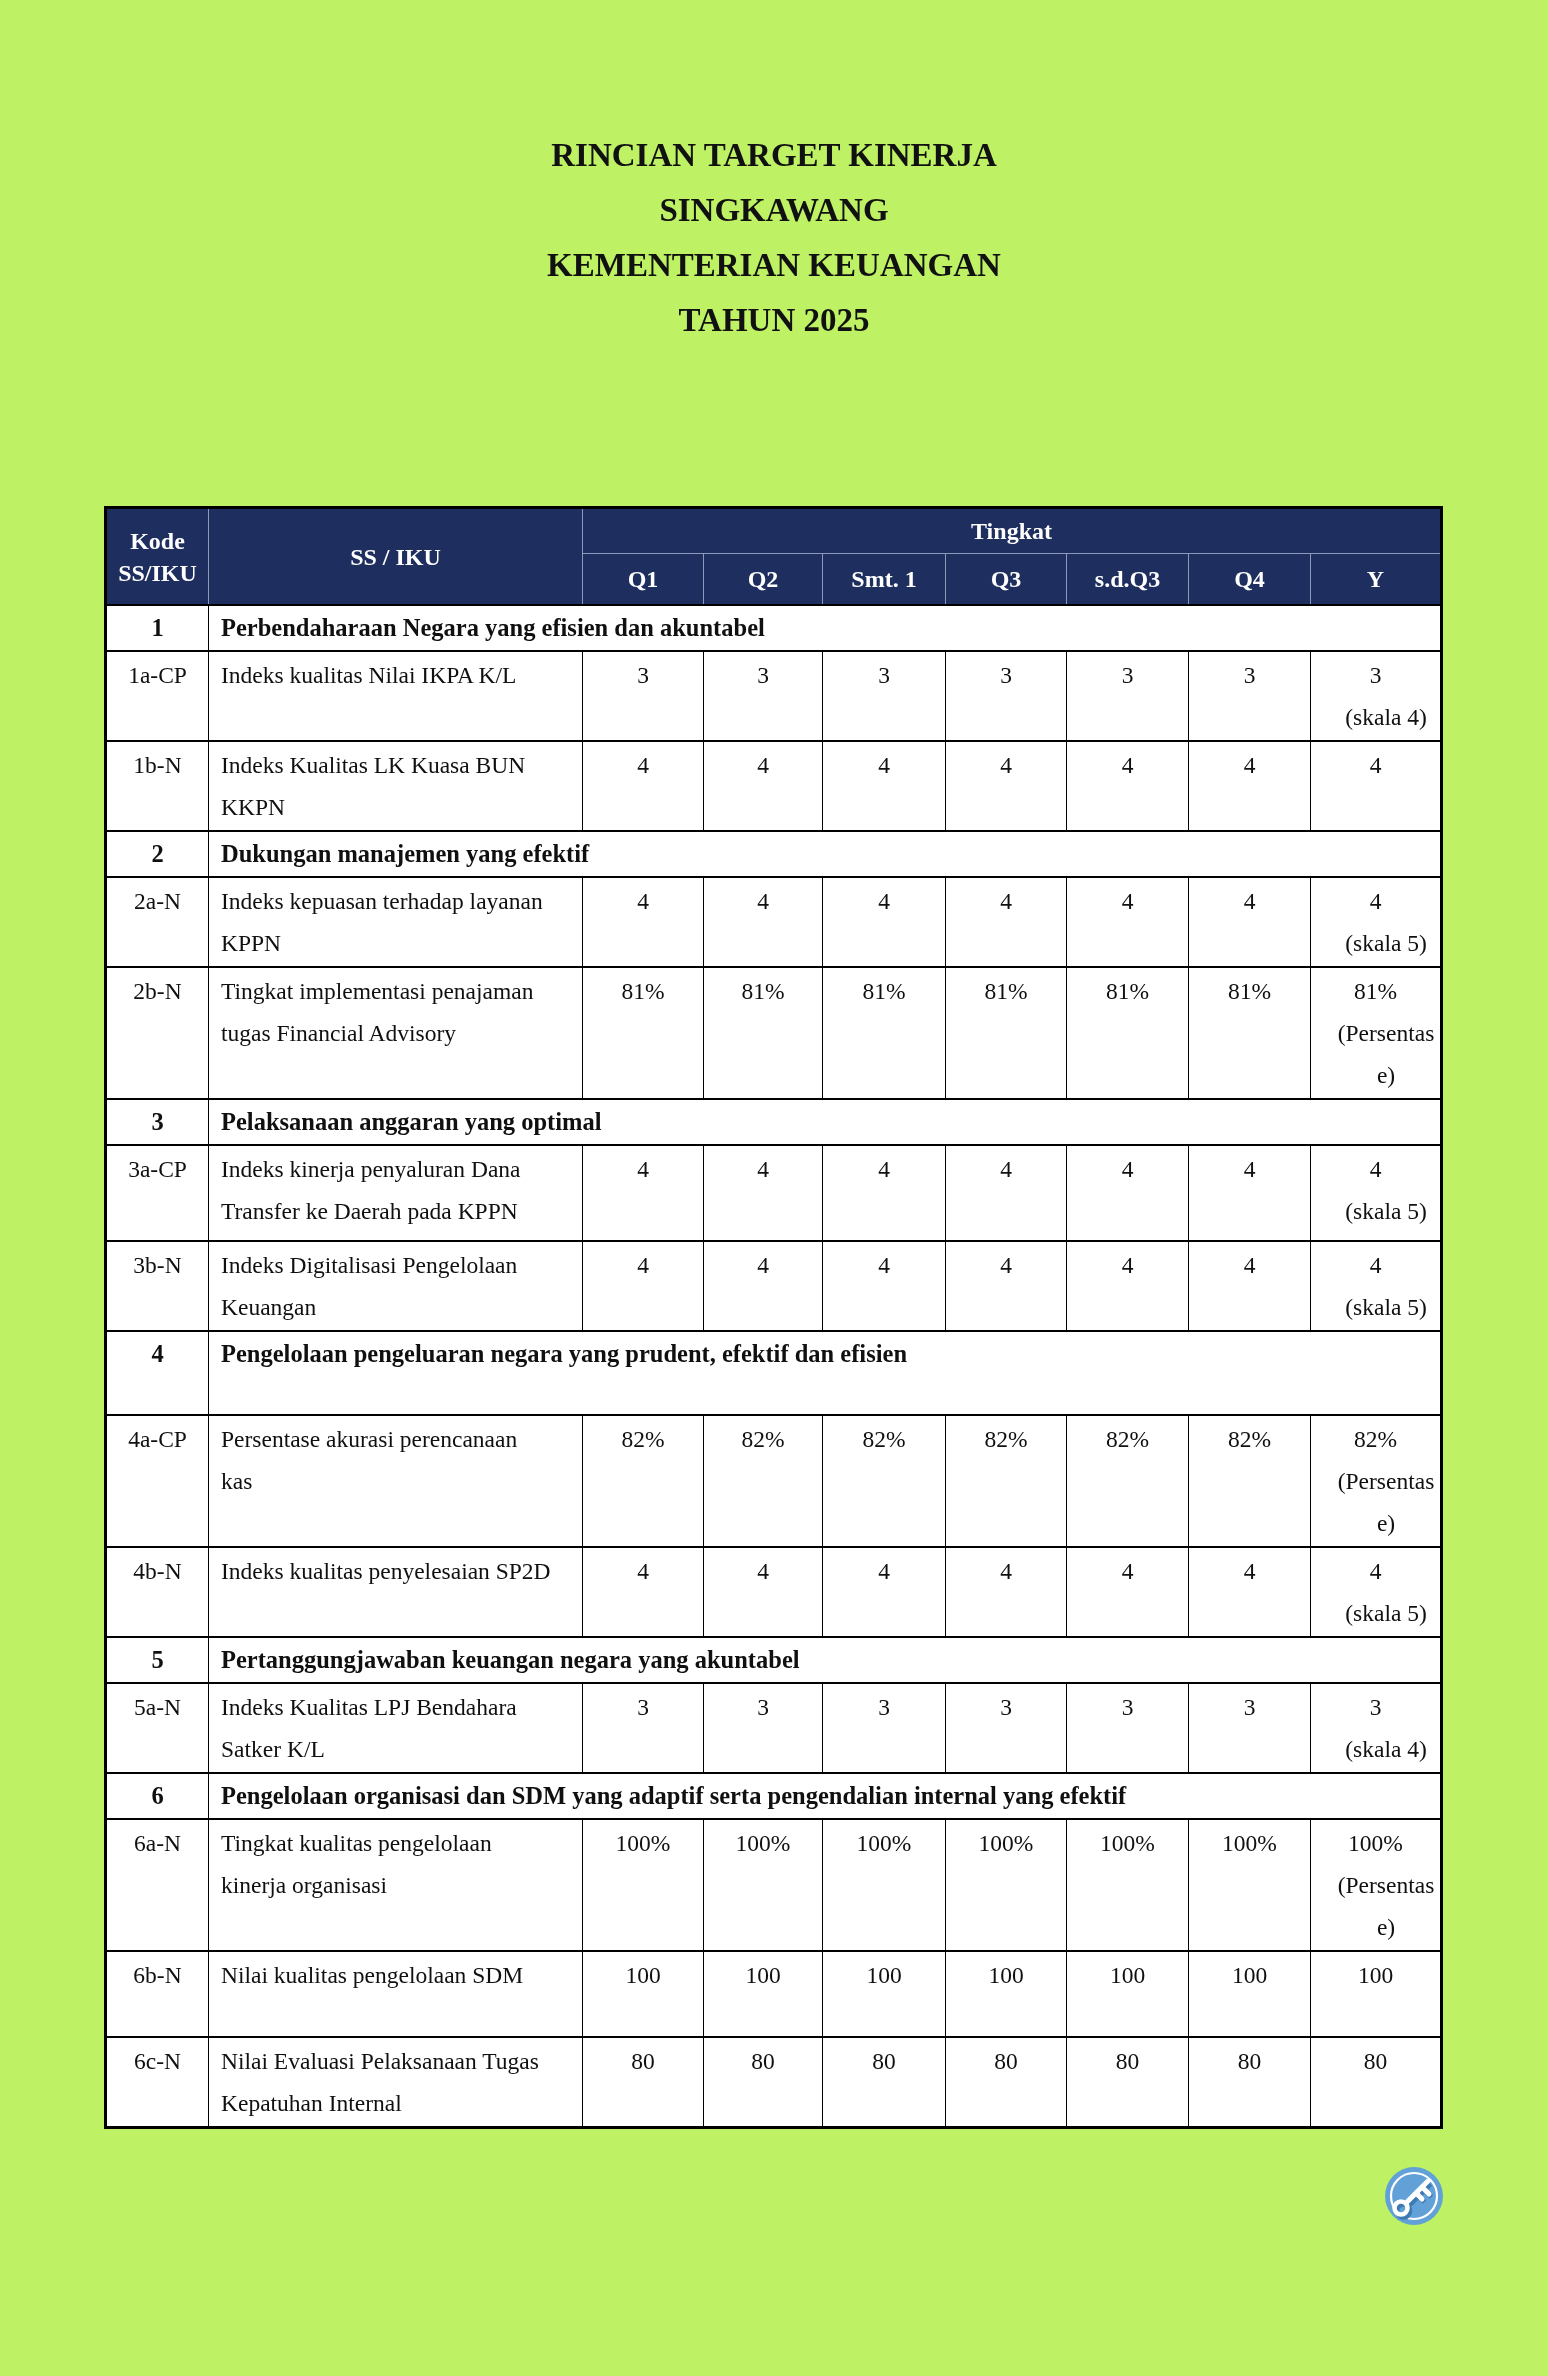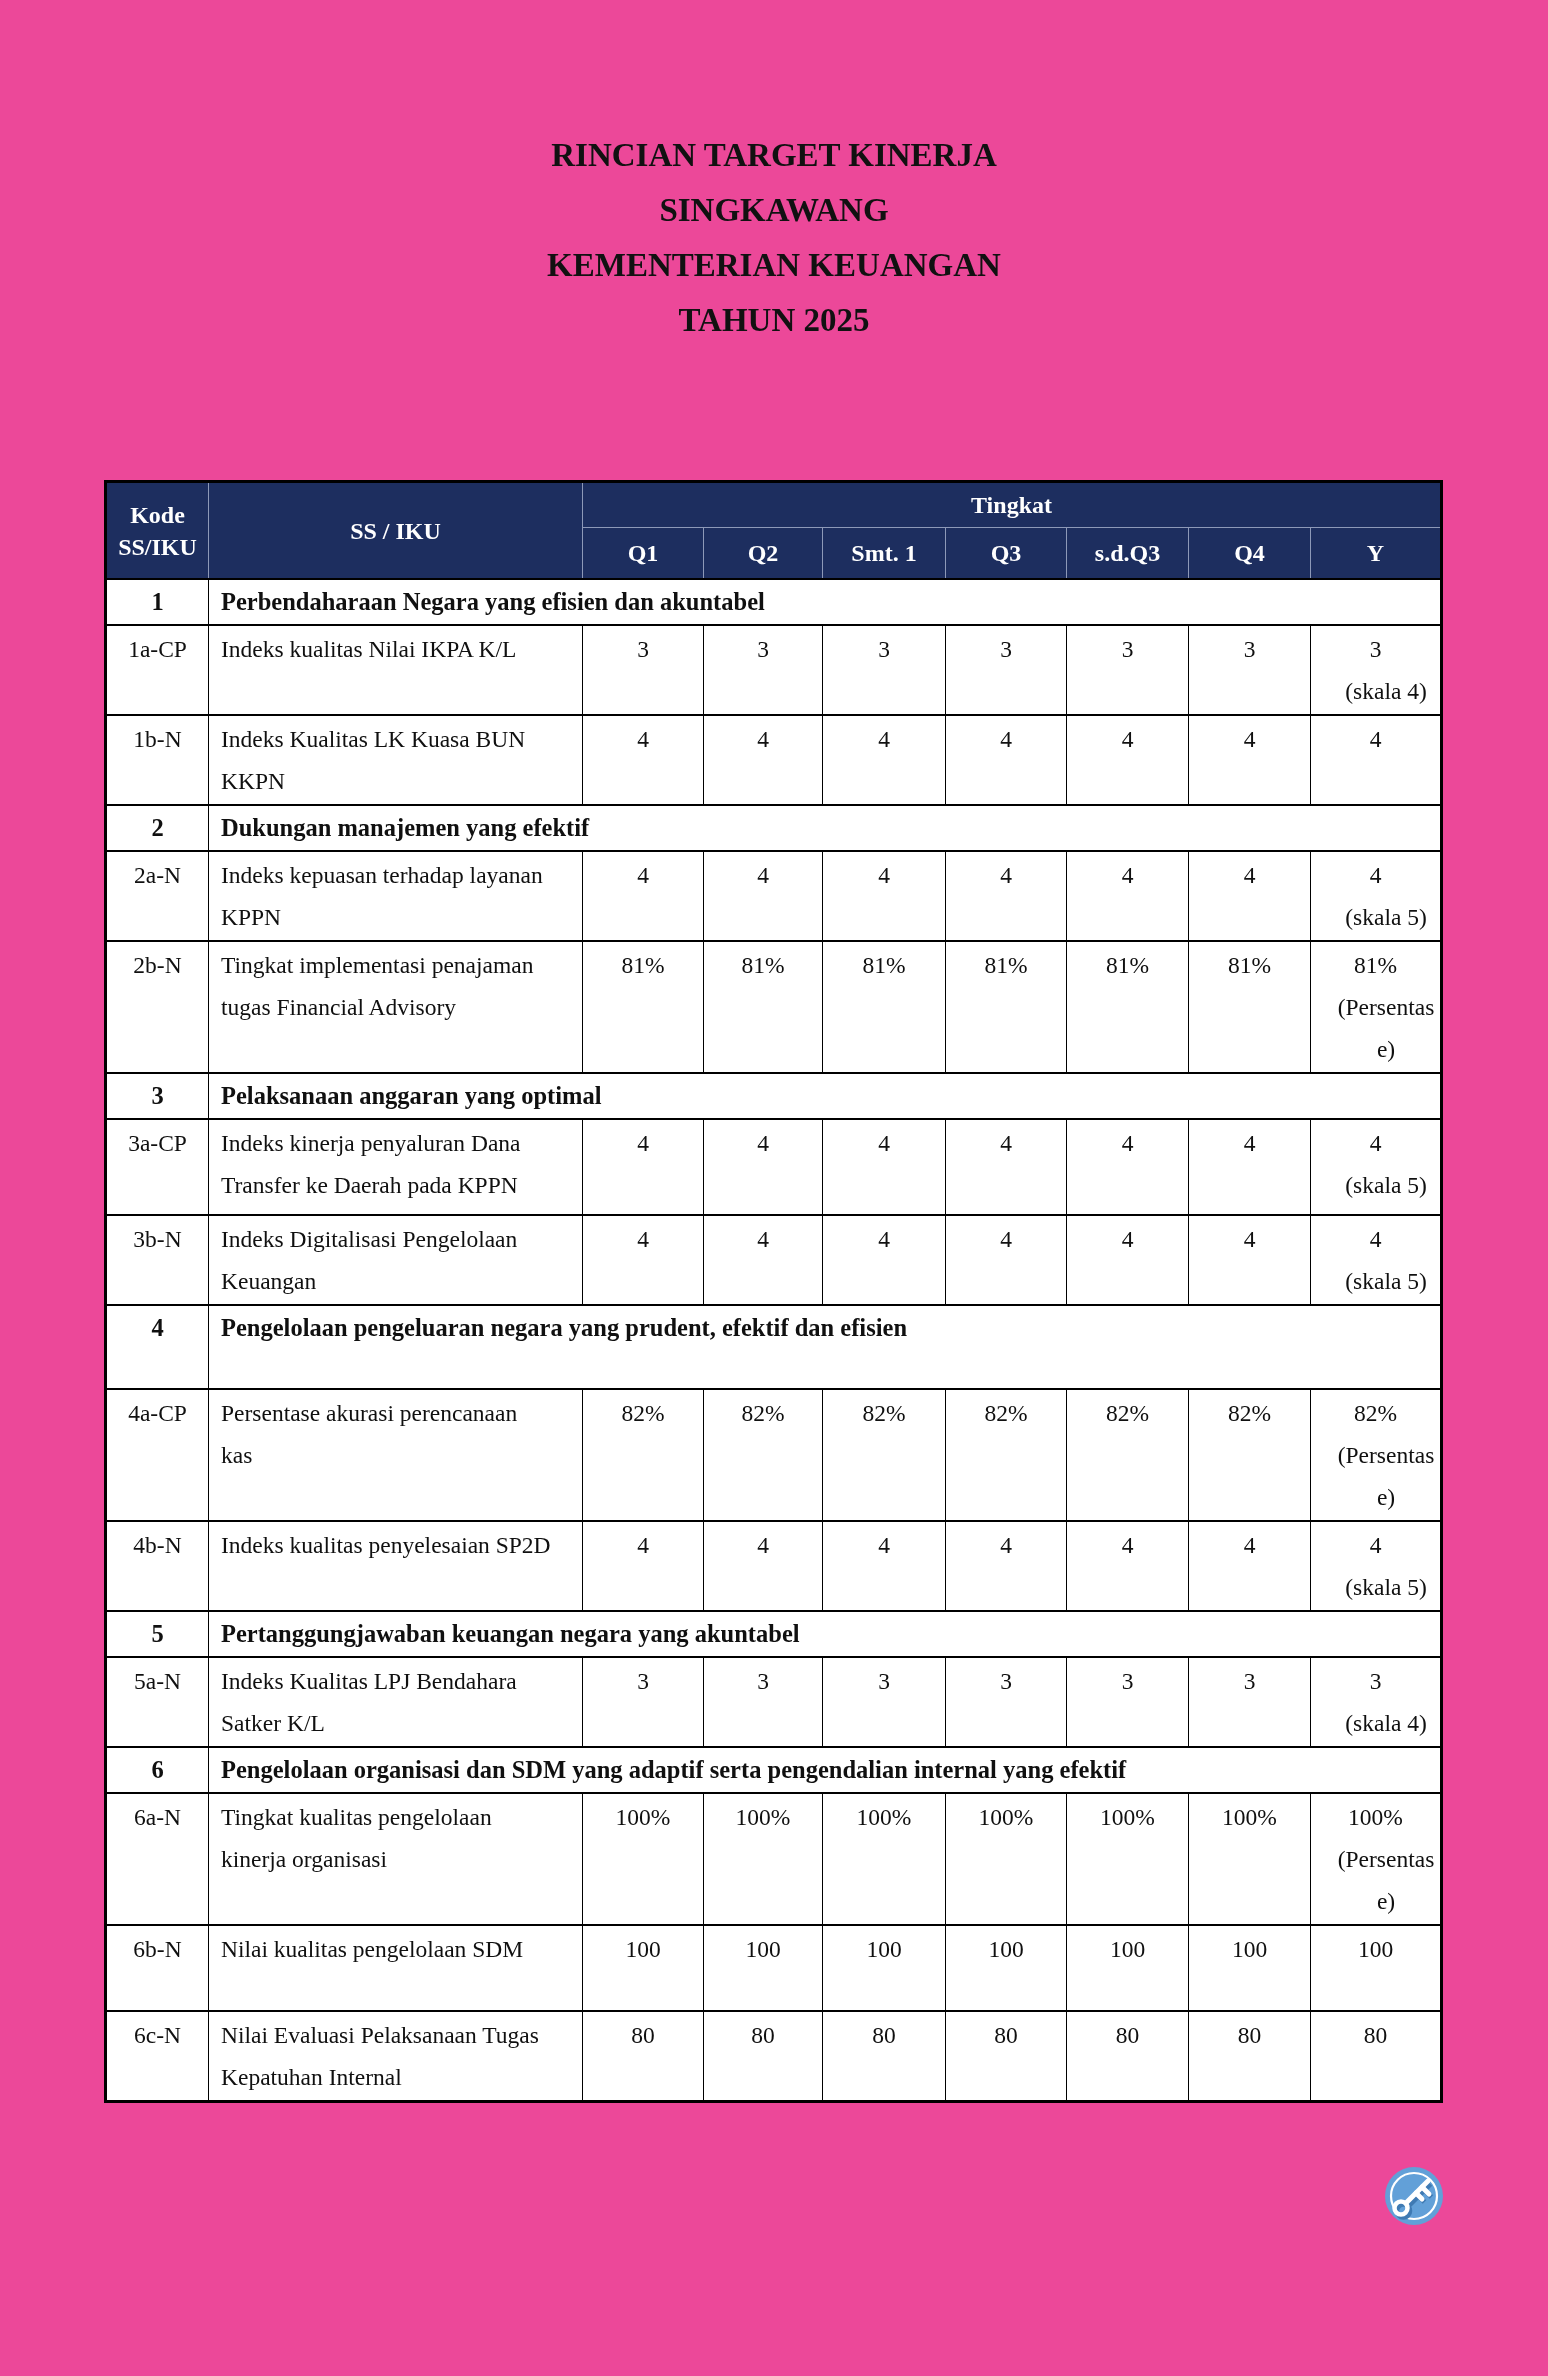--- a/index.html
+++ b/index.html
@@ -4,33 +4,33 @@
 <style>
   html,body{margin:0;padding:0;}
   body{
     width:1548px;height:2376px;
     background:#ffffff;
     font-family:"Liberation Serif", serif;
     color:#101010;
     position:relative;
     overflow:hidden;
   }
-  .page{position:absolute;inset:0;background:#ec4899;}
+  .page{position:absolute;inset:0;background:#bef264;}
 
   
   .title-block{
     position:absolute;top:128px;left:0;width:100%;
     text-align:center;font-weight:bold;
     font-size:33px;line-height:55px;
     color:#111;
   }
 
   
   table.kinerja{
-    position:absolute;left:104px;top:480px;width:1336px;
+    position:absolute;left:104px;top:506px;width:1336px;
     border-collapse:collapse;table-layout:fixed;
     border:3px solid #000;
   }
   thead th{
     background:#1d2e5f;color:#ffffff;
     font-weight:bold;font-size:24px;
     border:1px solid #8d99b8;
     padding:2px 4px;vertical-align:middle;text-align:center;
     line-height:30px;
   }

